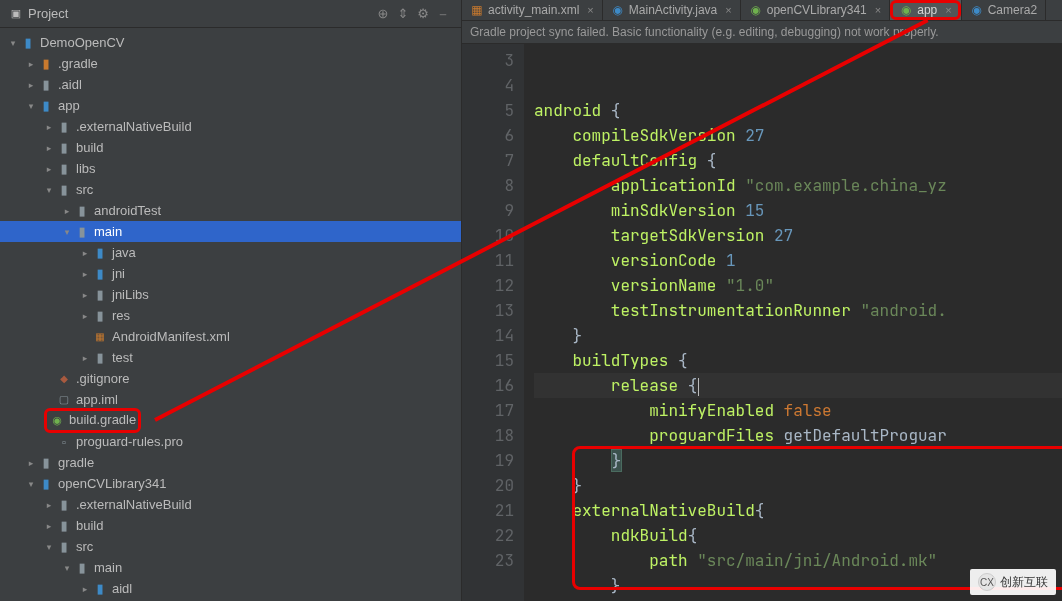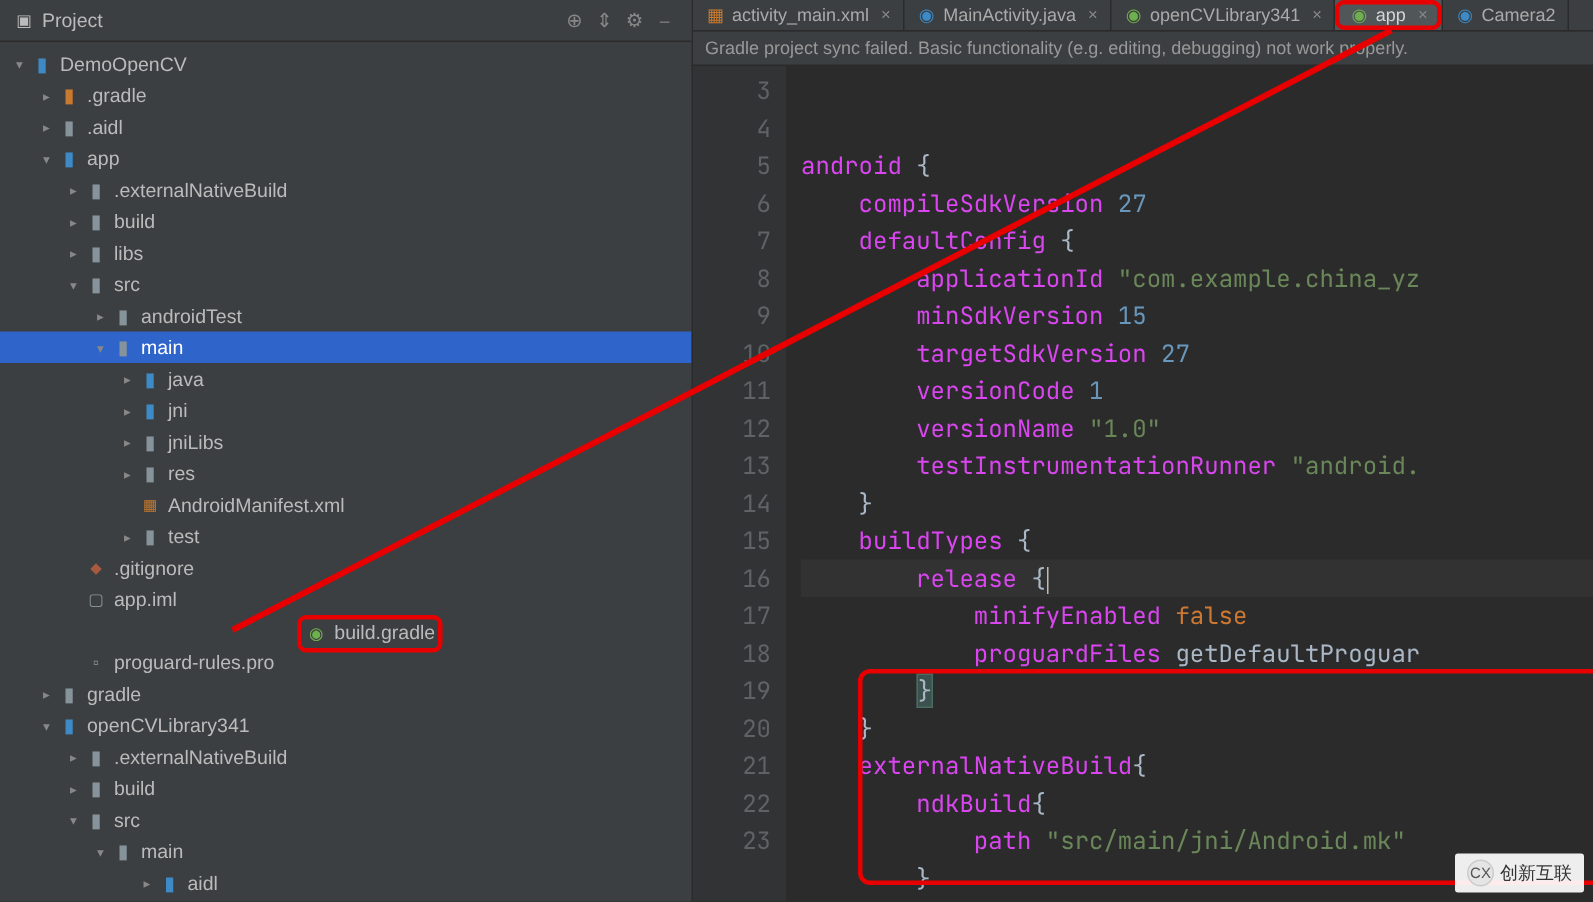--- a/index.html
+++ b/index.html
@@ -153,21 +153,21 @@
   padding-left: 10px;
   padding-top: 4px;
   color: #a9b7c6;
   white-space: pre;
   position: relative;
 }
 .gutter div, .code div.line { height: 25px; }
 .kw { color: #cc7832; }
 .str { color: #6a8759; }
 .num { color: #6897bb; }
-.prop { color: #d946ef; }
+.prop { color: #bef264; }
 .cursor-line { background: #323232; }
 .code-box {
   position: absolute;
   border: 3px solid #e80000;
   border-radius: 8px;
   pointer-events: none;
 }
 .annotation-line {
   position: absolute;
   background: #e80000;
@@ -295,21 +295,21 @@
       <div class="tree-row" style="padding-left: 44px;">
         <span class="arrow none"></span>
         <span class="node-icon git-icon"></span>
         <span>.gitignore</span>
       </div>
       <div class="tree-row" style="padding-left: 44px;">
         <span class="arrow none"></span>
         <span class="node-icon iml-icon"></span>
         <span>app.iml</span>
       </div>
-      <div class="tree-row" style="padding-left: 32px; flex-direction: column;">
+      <div class="tree-row" style="padding-left: 32px;">
         <span class="arrow none"></span>
         <span class="box-build-gradle"><span class="node-icon gradle-icon"></span><span>build.gradle</span></span>
       </div>
       <div class="tree-row" style="padding-left: 44px;">
         <span class="arrow none"></span>
         <span class="node-icon file-icon"></span>
         <span>proguard-rules.pro</span>
       </div>
       <div class="tree-row" style="padding-left: 26px;">
         <span class="arrow right"></span>
@@ -334,21 +334,21 @@
       <div class="tree-row" style="padding-left: 44px;">
         <span class="arrow down"></span>
         <span class="node-icon folder-dark"></span>
         <span>src</span>
       </div>
       <div class="tree-row" style="padding-left: 62px;">
         <span class="arrow down"></span>
         <span class="node-icon folder-dark"></span>
         <span>main</span>
       </div>
-      <div class="tree-row" style="padding-left: 80px; margin-left: 13px;">
+      <div class="tree-row" style="padding-left: 80px;">
         <span class="arrow right"></span>
         <span class="node-icon folder-blue"></span>
         <span>aidl</span>
       </div>
     </div>
 </div>
 
 <div class="editor-area">
   <div class="tabs" id="tabs">
       <div class="tab">

